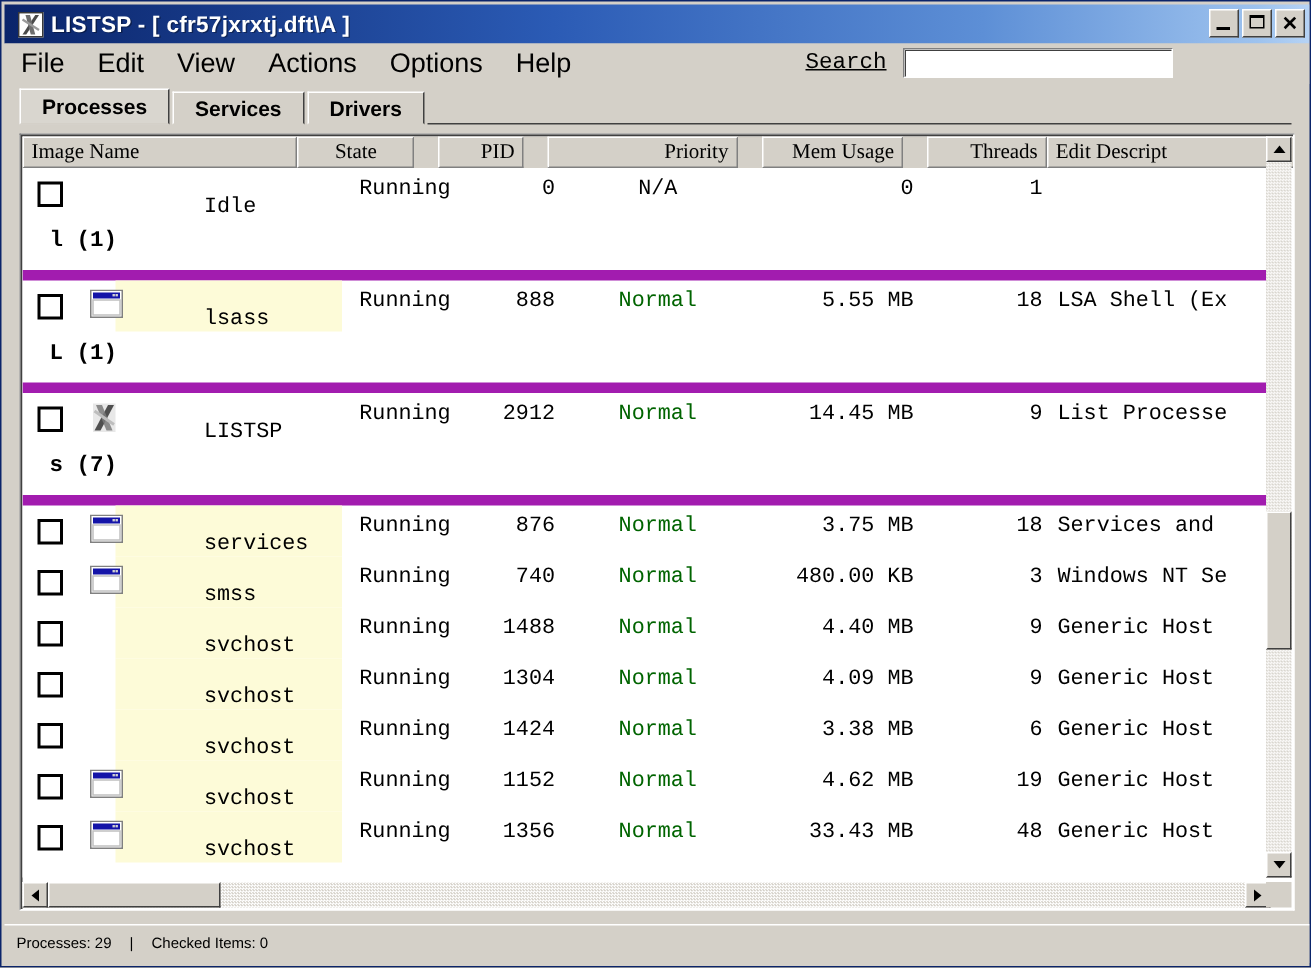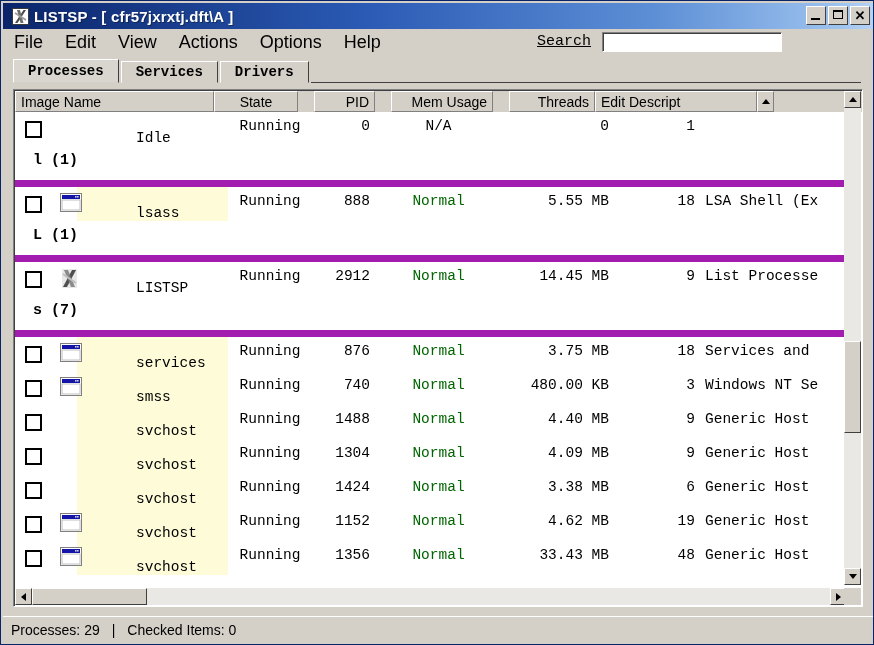--- a/index.html
+++ b/index.html
@@ -152,21 +152,20 @@
     background: #d4d0c8;
     border: 1px solid;
     border-color: #ffffff #404040 #d4d0c8 #ffffff;
     box-sizing: border-box;
     font-size: 14px;
     font-weight: bold;
     color: #000;
     margin-right: 2px;
     cursor: default;
     white-space: nowrap;
-    font-family: Liberation Mono, monospace;
   }
   .tab.active {
     height: 24px;
     margin-top: 0;
     background: #d9d6cf;
     border-bottom-color: #d4d0c8;
     z-index: 2;
   }
   .tab-filler {
     flex: 1;
@@ -194,21 +193,21 @@
     display: flex;
     background: #d4d0c8;
     overflow: hidden;
   }
   .hcell {
     height: 21px;
     box-sizing: border-box;
     background: #d4d0c8;
     border: 1px solid;
     border-color: #ffffff #808080 #808080 #ffffff;
-    font-family: Liberation Sans, sans-serif;
+    font-family: Liberation Serif, serif;
     font-size: 14px;
     color: #000;
     display: flex;
     align-items: center;
     padding: 8px 5px;
     white-space: nowrap;
     overflow: hidden;
     cursor: default;
   }
   .hcell.right { justify-content: flex-end; margin-left: 16px; }
@@ -355,21 +354,21 @@
   .statusbar {
     position: absolute;
     left: 2px; bottom: 2px;
     width: 870px; height: 26px;
     box-sizing: border-box;
     background: #d4d0c8;
     border-top: 1px solid #ffffff;
     display: flex;
     align-items: center;
     padding-left: 8px;
-    font-size: 14px;
+    font-size: 10px;
     color: #000;
   }
   .sb-sep { padding: 0 12px; color: #000; }
 </style>
 </head>
 <body>
 
 <div id="app">
 
   <div class="titlebar">
@@ -414,20 +413,21 @@
     <span class="tab">Drivers</span>
     <span class="tab-filler"></span>
   </div>
 
   <div class="listview">
 
     <div class="lv-header">
       <span class="hcell" style="width:199px">Image Name</span>
       <span class="hcell" style="width:84px;justify-content:center">State</span>
       <span class="hcell right" style="width:61px">PID</span>
+      <span class="hcell right" style="width:137px">Priority</span>
       <span class="hcell right" style="width:102px">Mem Usage</span>
       <span class="hcell right" style="width:86px">Threads</span>
       <span class="hcell" style="width:162px">Edit Descript</span>
       <span class="hsort">
           <span class="tri-up"></span>
         </span>
     </div>
 
     <div class="lv-body" id="rows-host">
         <div class="row">

